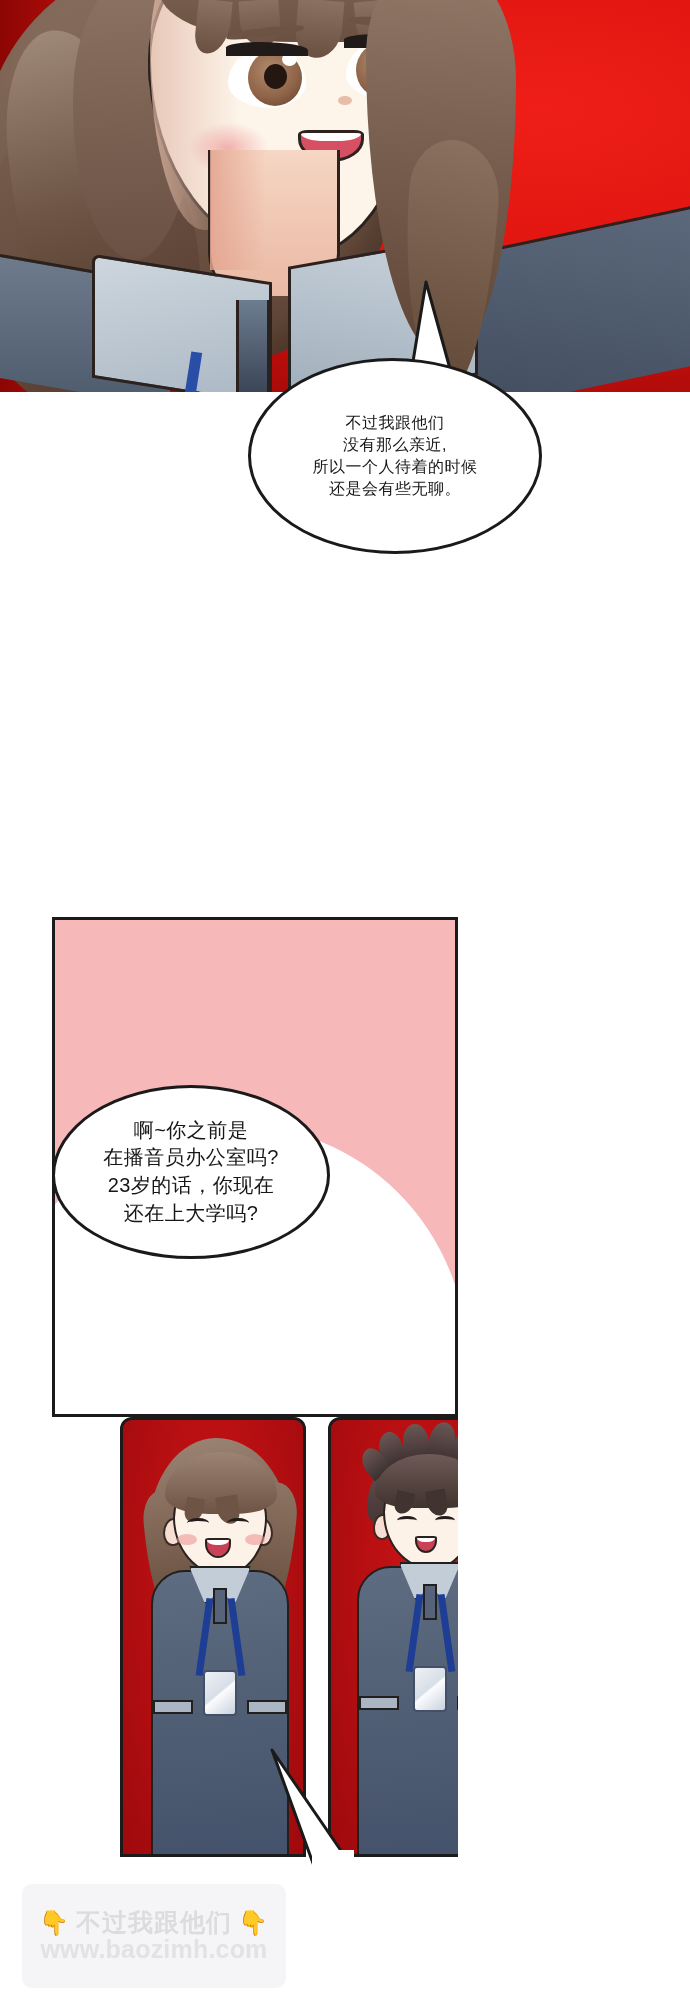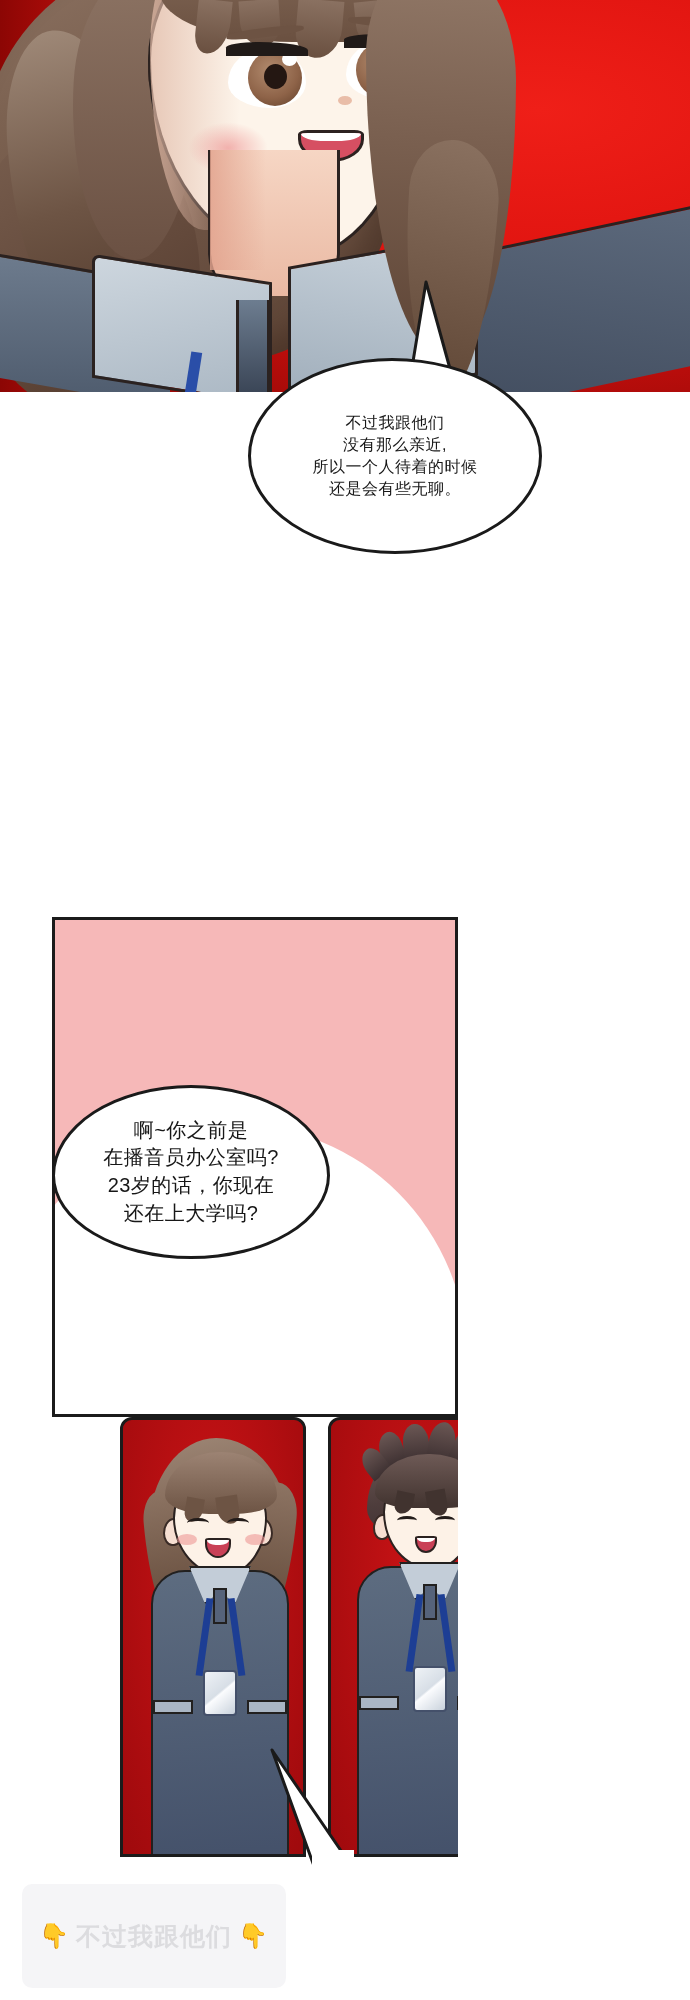--- a/index.html
+++ b/index.html
@@ -598,15 +598,16 @@
     </svg>
   </div>
 
 
   <div class="watermark">
     <div class="wm-row1">
       <span class="wm-hand">👇</span>
       <span>不过我跟他们</span>
       <span class="wm-hand">👇</span>
     </div>
+    <div class="wm-row2">www.baozimh.com</div>
   </div>
 
 </div>
 
 </body></html>

